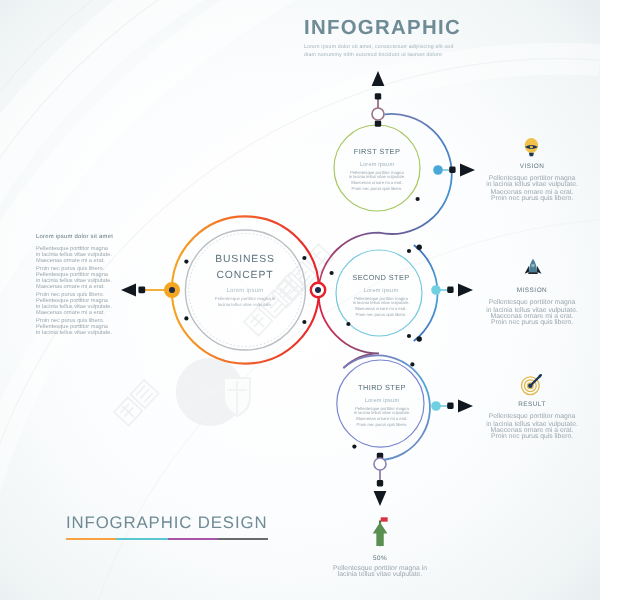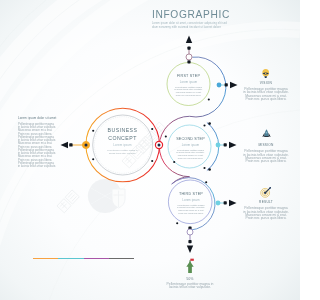--- a/index.html
+++ b/index.html
@@ -1,20 +1,20 @@
 <!DOCTYPE html>
 <html><head>
 <meta charset="utf-8">
 <style>
   html,body{margin:0;padding:0;background:#fff;}
   body{width:300px;height:300px;overflow:hidden;font-family:"Liberation Sans",sans-serif;}
   #root{position:relative;width:300px;height:300px;overflow:hidden;background:#ffffff;}
   .lyr{position:absolute;top:0;left:0;width:300px;height:300px;}
   .hdr{position:absolute;left:152px;top:8px;}
-  .hdr-title{font-size:10.2px;letter-spacing:0.65px;color:#6e8b96;font-weight:400;line-height:14px;}
+  .hdr-title{font-size:10.2px;letter-spacing:0.65px;color:#6e8b96;font-weight:700;line-height:14px;}
   .hdr-sub{font-size:2.6px;letter-spacing:0.1px;color:#9fb3bb;line-height:3.5px;}
   .ftr{position:absolute;left:33px;top:256px;}
   .ftr-title{font-size:8.4px;letter-spacing:0.45px;color:#6e8b96;line-height:11px;}
   .ftr-bar{display:flex;width:101px;height:1.6px;margin-top:1.5px;}
   .ftr-bar span{flex:1;height:100%;}
   .step-txt{position:absolute;width:44px;text-align:center;}
   #st1{left:166.5px;top:74px;}
   #st2{left:168.5px;top:137px;}
   #st3{left:169px;top:192px;}
   .st-title{font-size:3.7px;letter-spacing:0.2px;color:#58707a;line-height:5.6px;}
@@ -315,20 +315,21 @@
 lacinia tellus vitae vulputate.</div>
   </div>
 
   <div class="hdr">
     <div class="hdr-title">INFOGRAPHIC</div>
     <div class="hdr-sub">Lorem ipsum dolor sit amet, consectetuer adipiscing elit sed</div>
     <div class="hdr-sub">diam nonummy nibh euismod tincidunt ut laoreet dolore</div>
   </div>
 
   <div class="ftr">
+    <div class="ftr-title">INFOGRAPHIC DESIGN</div>
     <div class="ftr-bar">
       <span style="background: rgb(247, 162, 65);"></span>
         <span style="background: rgb(91, 198, 208);"></span>
         <span style="background: rgb(168, 85, 168);"></span>
         <span style="background: rgb(107, 107, 107);"></span>
     </div>
   </div>
 </div>
 
 </body></html>

